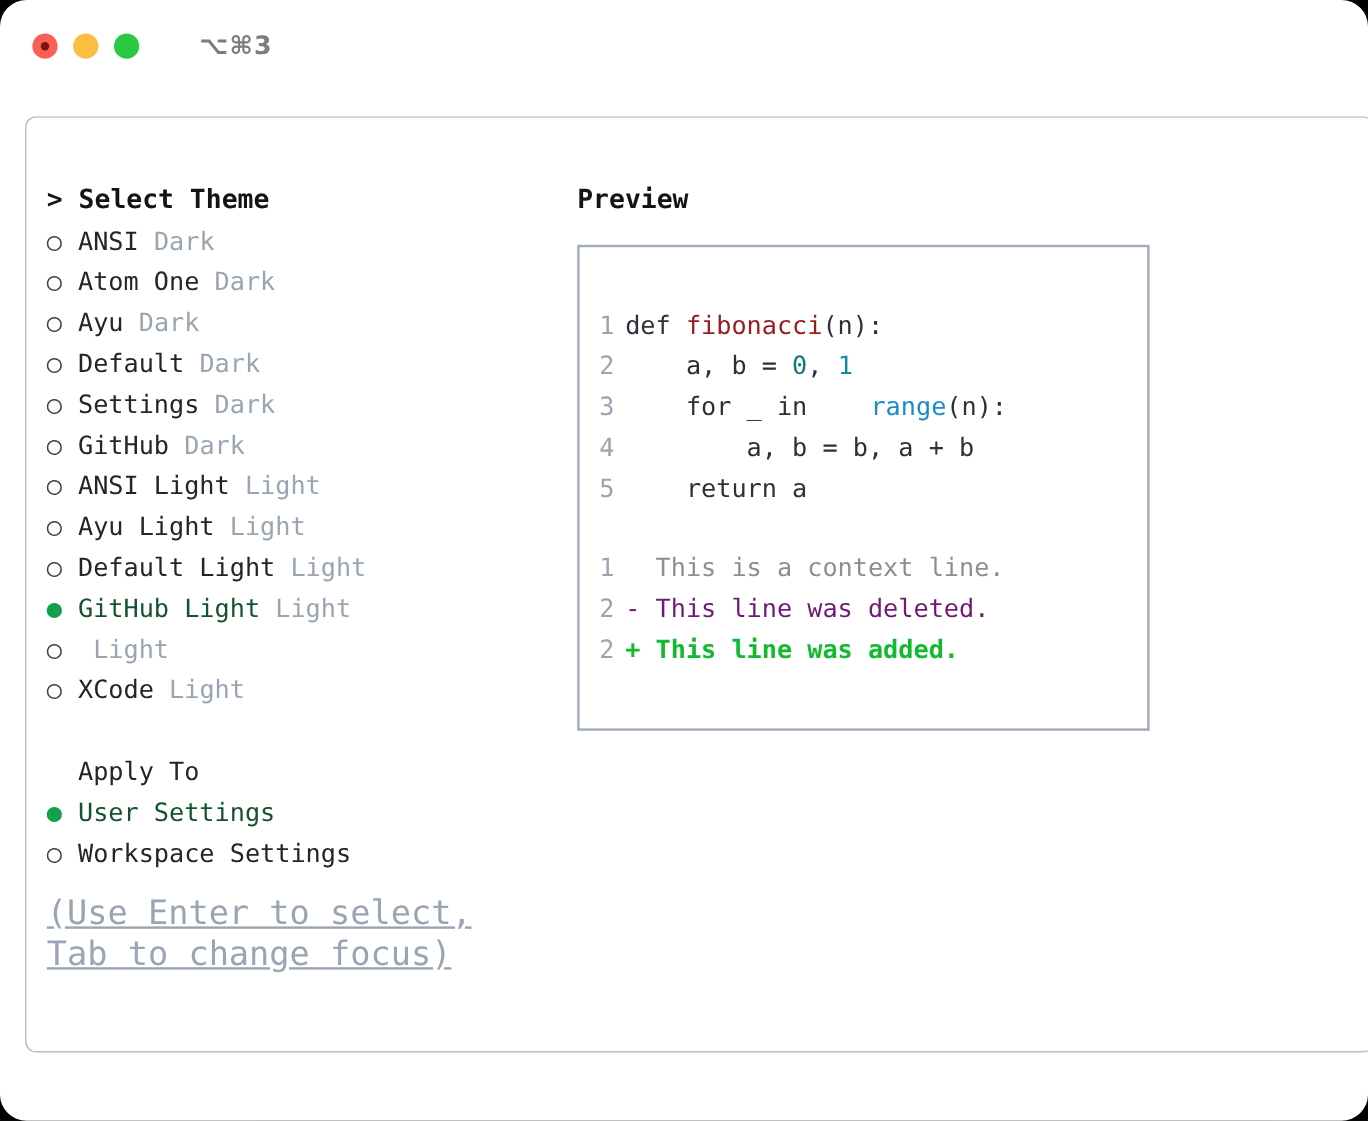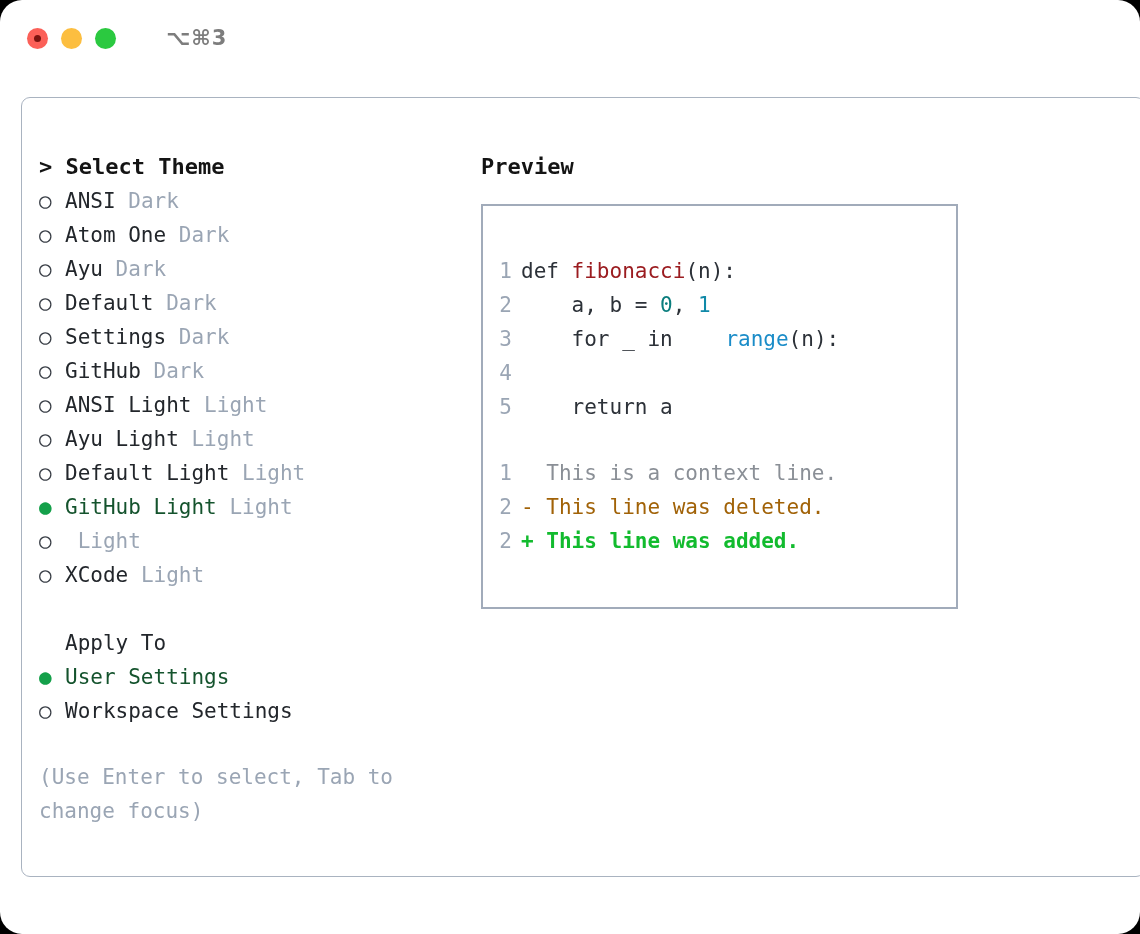--- a/index.html
+++ b/index.html
@@ -135,26 +135,27 @@
   .opt-suffix { color: #9aa5b4; }
 
   .group-title {
     color: #22262b;
     font-size: 21px;
   }
 
   .spacer-row { height: 34px; }
 
   .hint {
-    margin-top: 32px;
-    font-size: 21px;
+    margin-top: 16px;
+    font-size: 28px;
     line-height: 34px;
     color: #9aa5b4;
     width: 400px;
     white-space: normal;
+    text-decoration: underline;
   }
 
   
   .right-col {
     position: absolute;
     left: 459px;
     top: 52px;
     width: 495px;
   }
   .preview-title {
@@ -192,21 +193,21 @@
   .code-text { color: #2c3138; }
   .blank-line { height: 32px; }
 
   .tok-fn     { color: #9b1c20; }
   .tok-num    { color: #0a7d7d; }
   .tok-num2   { color: #1089a8; }
   .tok-builtin{ color: #1a8cc8; margin-left: 40px; }
   .tok-plain  { color: #2c3138; }
 
   .diff-ctx   { color: #8a8f96; }
-  .diff-del   { color: #a16207; }
+  .diff-del   { color: #701a75; }
   .diff-add   { color: #12bb2e; font-weight: bold; }
 </style>
 </head>
 <body>
 
 <div class="window">
 
   <div class="titlebar">
     <div class="traffic-lights">
       <span class="dot dot-close"></span>
@@ -252,21 +253,21 @@
         <div class="hint">(Use Enter to select, Tab to change focus)</div>
       </div>
 
       <div class="right-col">
         <div class="preview-title">Preview</div>
         <div class="preview-box">
           <div id="code-block">
               <div class="code-line"><span class="lineno">1</span><span class="code-text"><span class="tok-plain">def </span><span class="tok-fn">fibonacci</span><span class="tok-plain">(n):</span></span></div>
               <div class="code-line"><span class="lineno">2</span><span class="code-text"><span class="tok-plain">    a, b = </span><span class="tok-num">0</span><span class="tok-plain">, </span><span class="tok-num2">1</span></span></div>
               <div class="code-line"><span class="lineno">3</span><span class="code-text"><span class="tok-plain">    for _ in </span><span class="tok-builtin">range</span><span class="tok-plain">(n):</span></span></div>
-              <div class="code-line"><span class="lineno">4</span></div>
+              <div class="code-line"><span class="lineno">4</span><span class="code-text"><span class="tok-plain">        a, b = b, a + b</span></span></div>
               <div class="code-line"><span class="lineno">5</span><span class="code-text"><span class="tok-plain">    return a</span></span></div>
             </div>
           <div class="blank-line"></div>
           <div id="diff-block">
               <div class="code-line"><span class="lineno">1</span><span class="diff-ctx">  This is a context line.</span></div>
               <div class="code-line"><span class="lineno">2</span><span class="diff-del">- This line was deleted.</span></div>
               <div class="code-line"><span class="lineno">2</span><span class="diff-add">+ This line was added.</span></div>
             </div>
         </div>
       </div>

